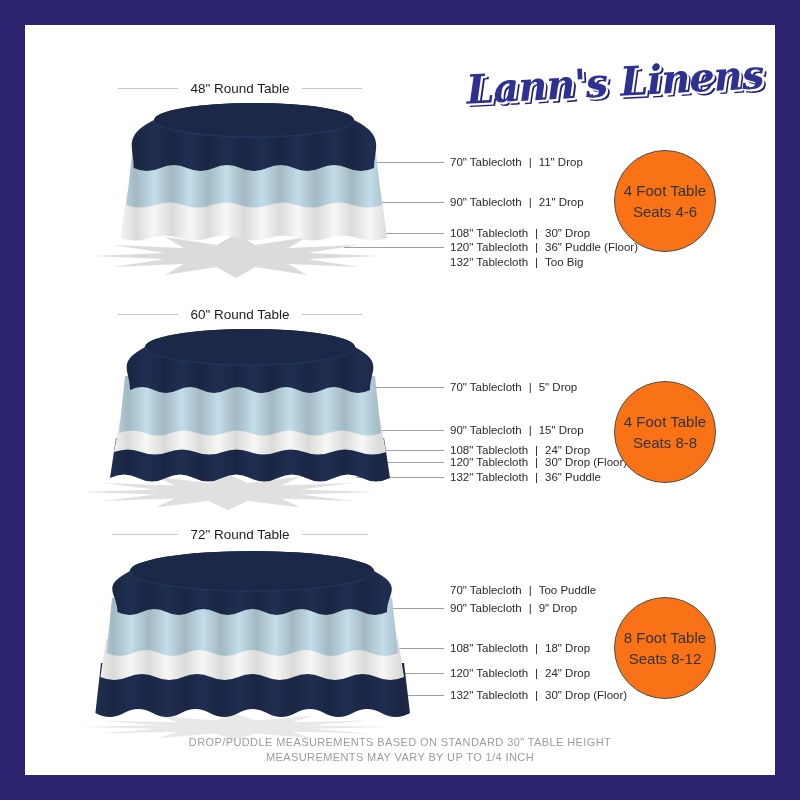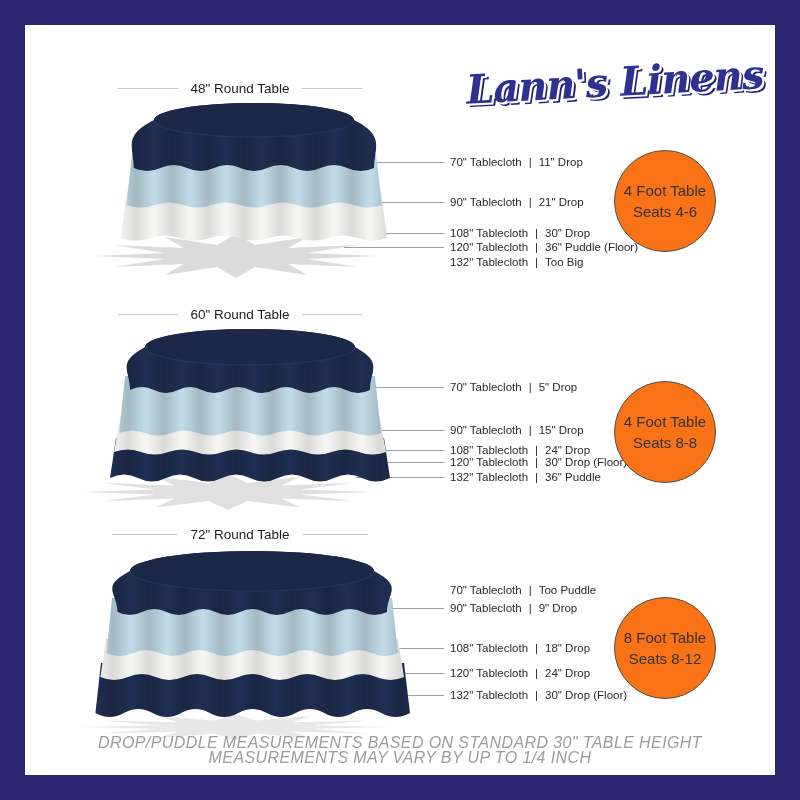--- a/index.html
+++ b/index.html
@@ -24,21 +24,21 @@
           display:flex;flex-direction:column;align-items:center;justify-content:center;z-index:3;background:#f97316;}
   .circle div{font-size:15px;line-height:21px;color:#333;white-space:nowrap;}
 
   .logo{position:absolute;left:462px;top:48px;width:306px;height:66px;display:flex;
         align-items:center;justify-content:center;z-index:3;}
   .logo span{font-family:"DejaVu Serif",serif;font-style:italic;font-weight:700;font-size:40px;
         letter-spacing:-1px;color:var(--logo-blue,#2e3192);transform:rotate(-3deg);
         text-shadow:2px 2px 0 #ffffff,3.5px 3.5px 0 #20207a;white-space:nowrap;}
 
   .footer{position:absolute;left:25px;right:25px;top:735px;text-align:center;z-index:3;
-          color:#9c9c9c;font-size:16px;line-height:15px;letter-spacing:.4px;font-style:italic;}
+          color:#9c9c9c;font-size:11px;line-height:15px;letter-spacing:.4px;}
 </style>
 </head>
 <body>
 
 <div id="canvas">
   <div class="frame"></div>
 
   <div class="logo">
     <span>Lann's Linens</span>
   </div>

